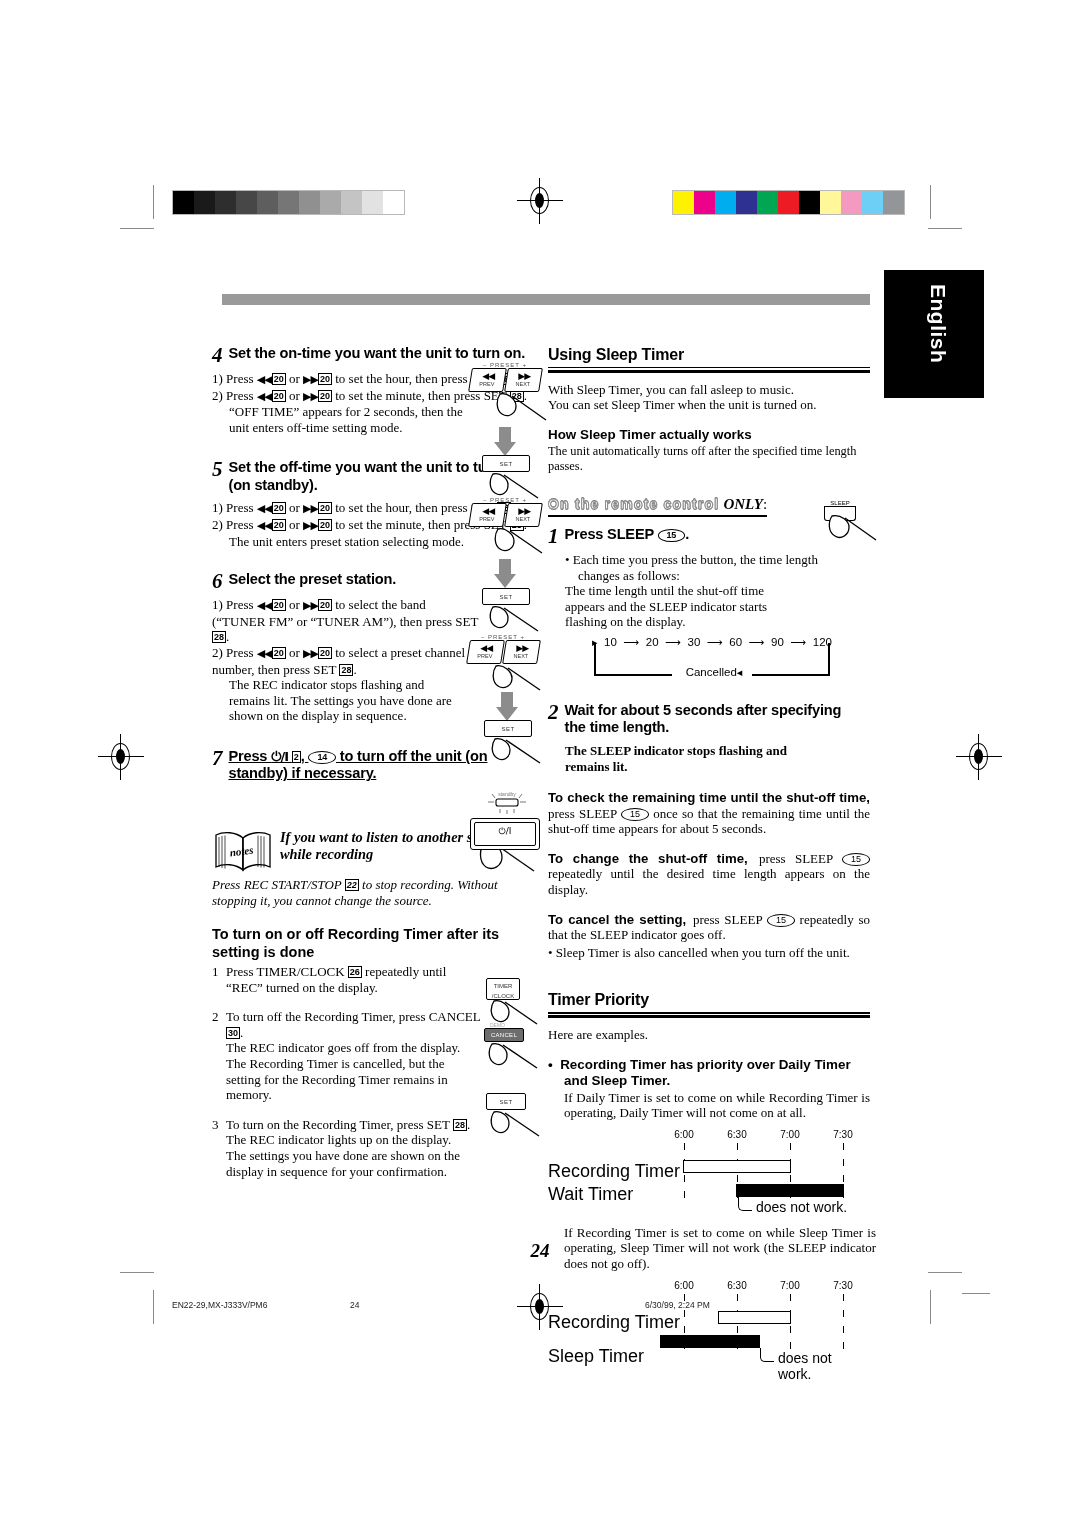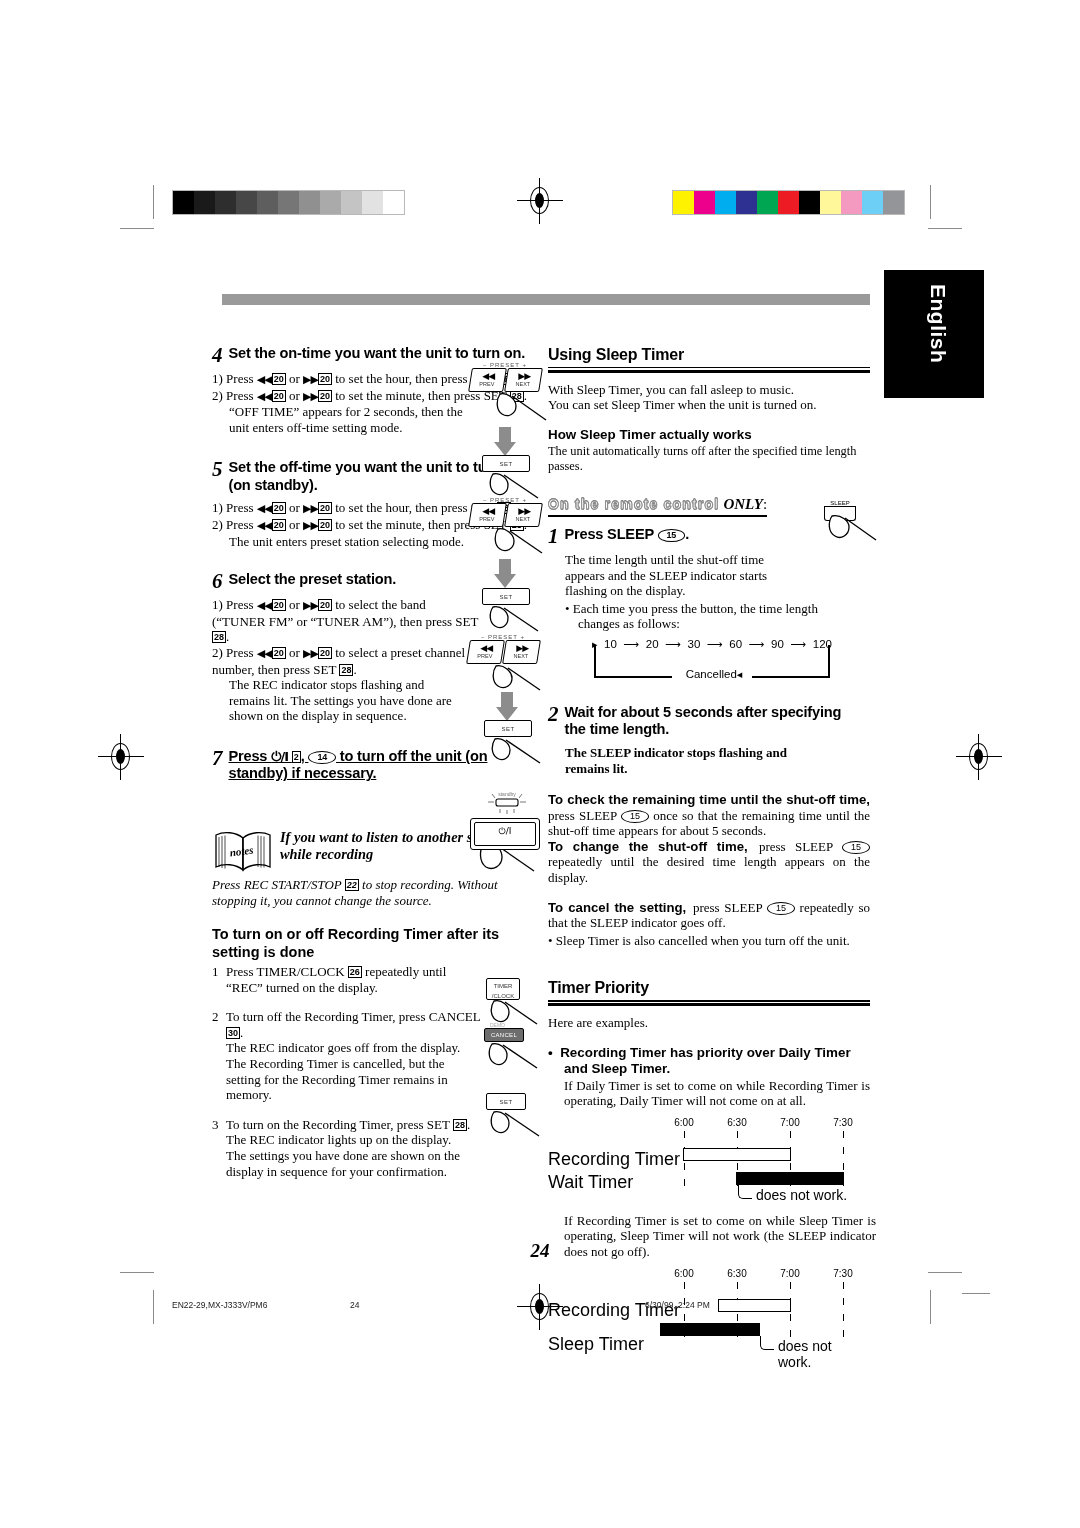--- a/index.html
+++ b/index.html
@@ -525,22 +525,22 @@
         <span class="remote-only-only">ONLY</span><span class="remote-only-only" style="font-style:normal;font-weight:normal;">:</span>
       </span>
     </div>
 
     <div class="step" style="margin-top:2px;">
       <div class="step-num">1</div>
       <div class="step-title">
         <span>Press SLEEP </span><span class="circ">15</span><span>.</span>
       </div>
     </div>
+    <div class="body-txt indent" style="width:278px; padding-left:30px; text-indent:-13px; margin-top:2px;">•  Each time you press the button, the time length changes as follows:</div>
     <div class="body-txt indent" style="width:252px;">The time length until the shut-off time appears and the SLEEP indicator starts flashing on the display.</div>
-    <div class="body-txt indent" style="width:278px; padding-left:30px; text-indent:-13px; margin-top:2px;">•  Each time you press the button, the time length changes as follows:</div>
 
     <div class="cycle">
       <div class="row1">
         <span class="arr">▸</span>
         <span>10</span>
         <span class="arr">⟶</span>
         <span>20</span>
         <span class="arr">⟶</span>
         <span>30</span>
         <span class="arr">⟶</span>
@@ -562,21 +562,21 @@
     <div class="step" style="margin-top:10px;">
       <div class="step-num">2</div>
       <div class="step-title" style="width:292px;">Wait for about 5 seconds after specifying the time length.</div>
     </div>
     <div class="body-txt indent" style="width:260px;font-weight:bold;">The SLEEP indicator stops flashing and remains lit.</div>
 
     <div class="body-txt" style="margin-top:16px; width:322px; text-align:justify;">
       <span class="lead-bold">To check the remaining time until the shut-off time,</span><span style="letter-spacing:2px;"> </span><span> press SLEEP </span><span class="circ">15</span><span> once so that the remaining time until the shut-off time appears for about 5 seconds.</span>
     </div>
 
-    <div class="body-txt" style="width:322px; text-align:justify;">
+    <div class="body-txt" style="margin-top:14px; width:322px; text-align:justify;">
       <span class="lead-bold">To change the shut-off time,</span><span style="letter-spacing:2px;"> </span><span> press SLEEP </span><span class="circ">15</span><span> repeatedly until the desired time length appears on the display.</span>
     </div>
 
     <div class="body-txt" style="margin-top:14px; width:322px; text-align:justify;">
       <span class="lead-bold">To cancel the setting,</span><span style="letter-spacing:2px;"> </span><span> press SLEEP </span><span class="circ">15</span><span> repeatedly so that the SLEEP indicator goes off.</span>
     </div>
 
     <div class="body-txt" style="margin-top:2px; width:322px; padding-left:13px; text-indent:-13px;">•  Sleep Timer is also cancelled when you turn off the unit.</div>
 
     <div class="sec-head" style="margin-top:30px;">

